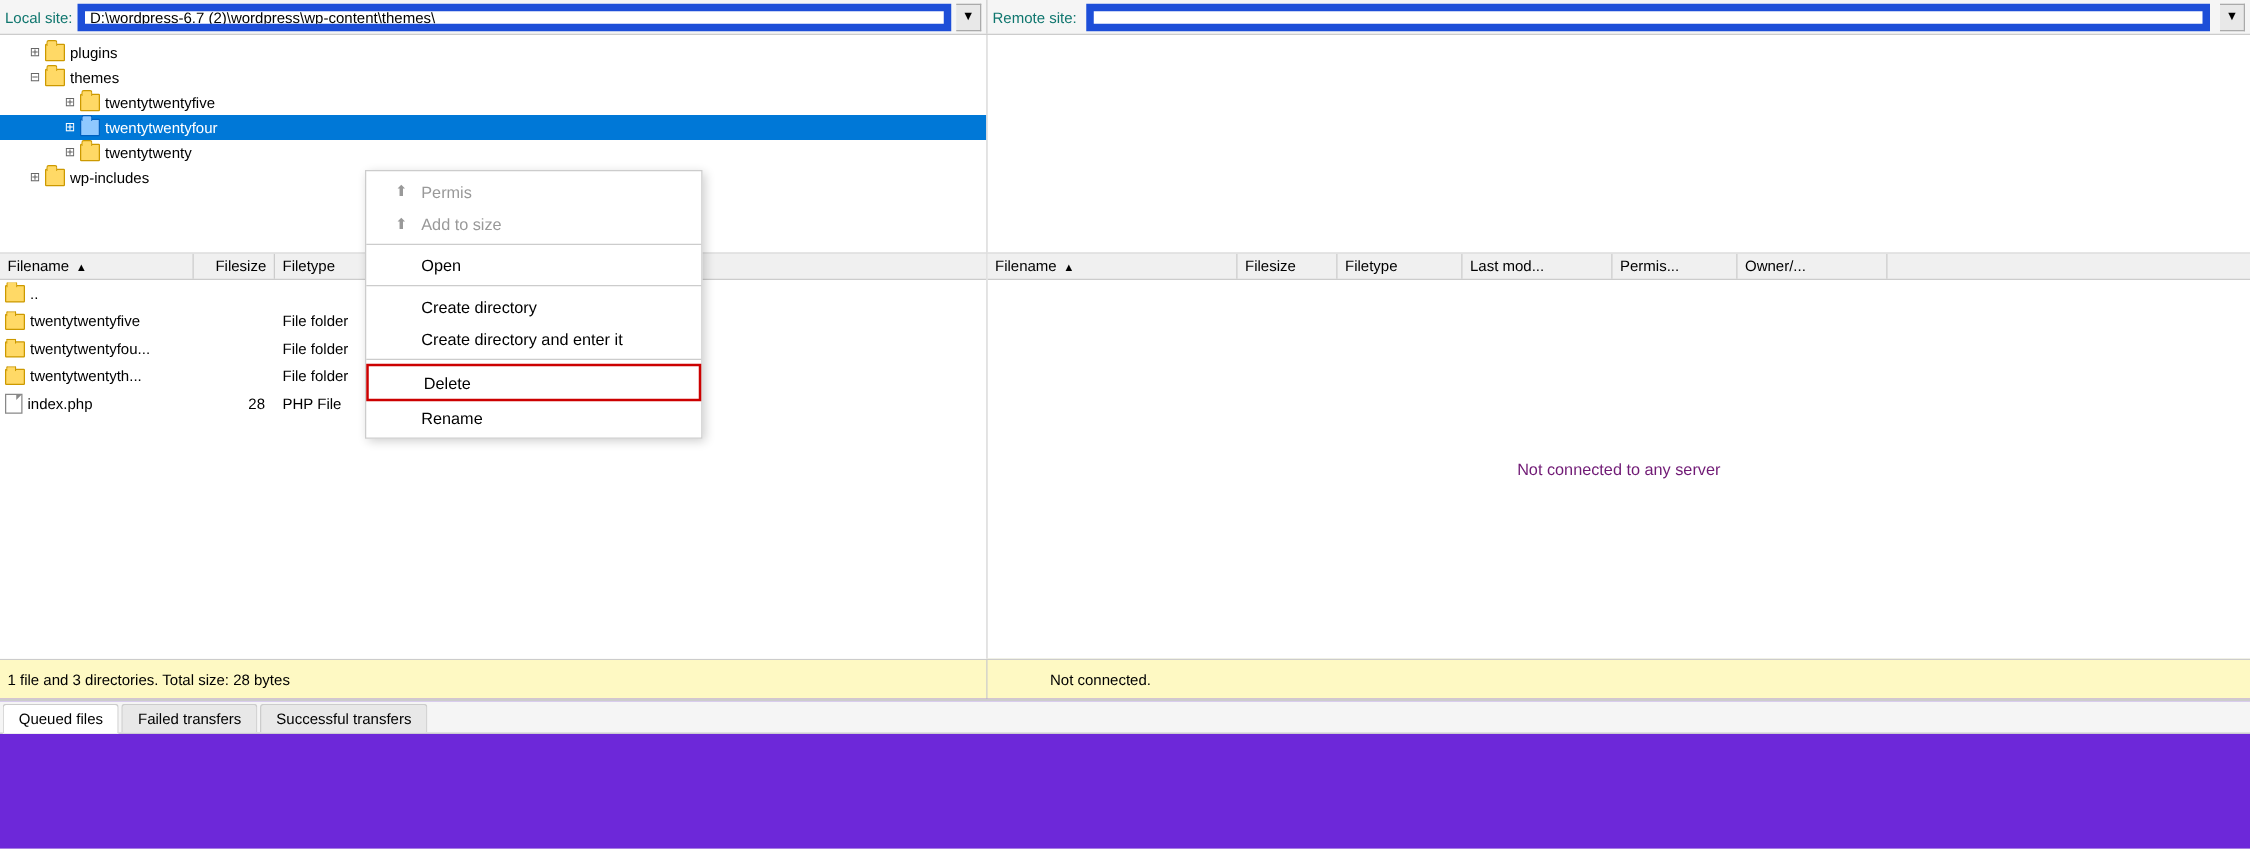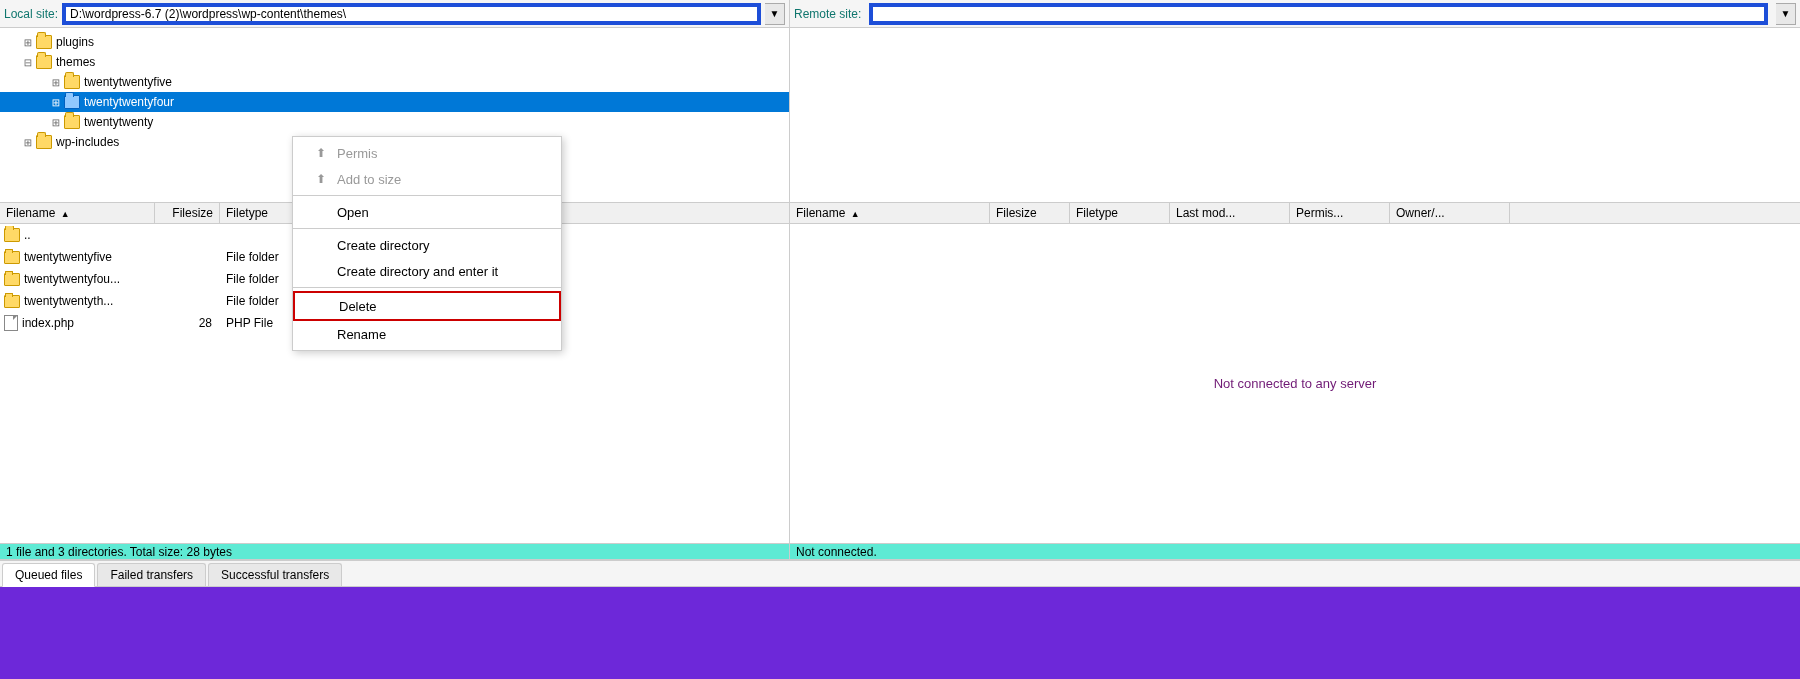--- a/index.html
+++ b/index.html
@@ -46,21 +46,21 @@
 
     .bar-label {
       font-size: 12px;
       color: #0f766e;
       white-space: nowrap;
     }
 
     .bar-input {
       flex: 1;
       height: 22px;
-      border: 4px solid #1d4ed8;
+      border: 6px solid #1d4ed8;
       padding: 1px 4px;
       font-size: 12px;
       background: white;
     }
 
     .bar-dropdown {
       width: 20px;
       height: 22px;
       background: #e8e8e8;
       border: 1px solid #aaa;
@@ -317,40 +317,41 @@
       align-items: center;
       justify-content: center;
       flex: 1;
       font-size: 13px;
       color: #701a75;
     }
 
     
     .status-bar {
       display: flex;
-      height: 16px;
+      height: 32px;
       border-top: 1px solid #ccc;
-      background: #5eead4;
+      background: #fef9c3;
     }
 
     .status-left {
       width: 790px;
       border-right: 1px solid #ccc;
       display: flex;
       align-items: center;
       padding: 0 6px;
       font-size: 12px;
     }
 
     .status-right {
       flex: 1;
       display: flex;
       align-items: center;
       padding: 0 6px;
       font-size: 12px;
+      margin-left: 44px;
     }
 
     
     .queue-area {
       height: 120px;
       border-top: 2px solid #ccc;
       background: #6d28d9;
       display: flex;
       flex-direction: column;
     }

